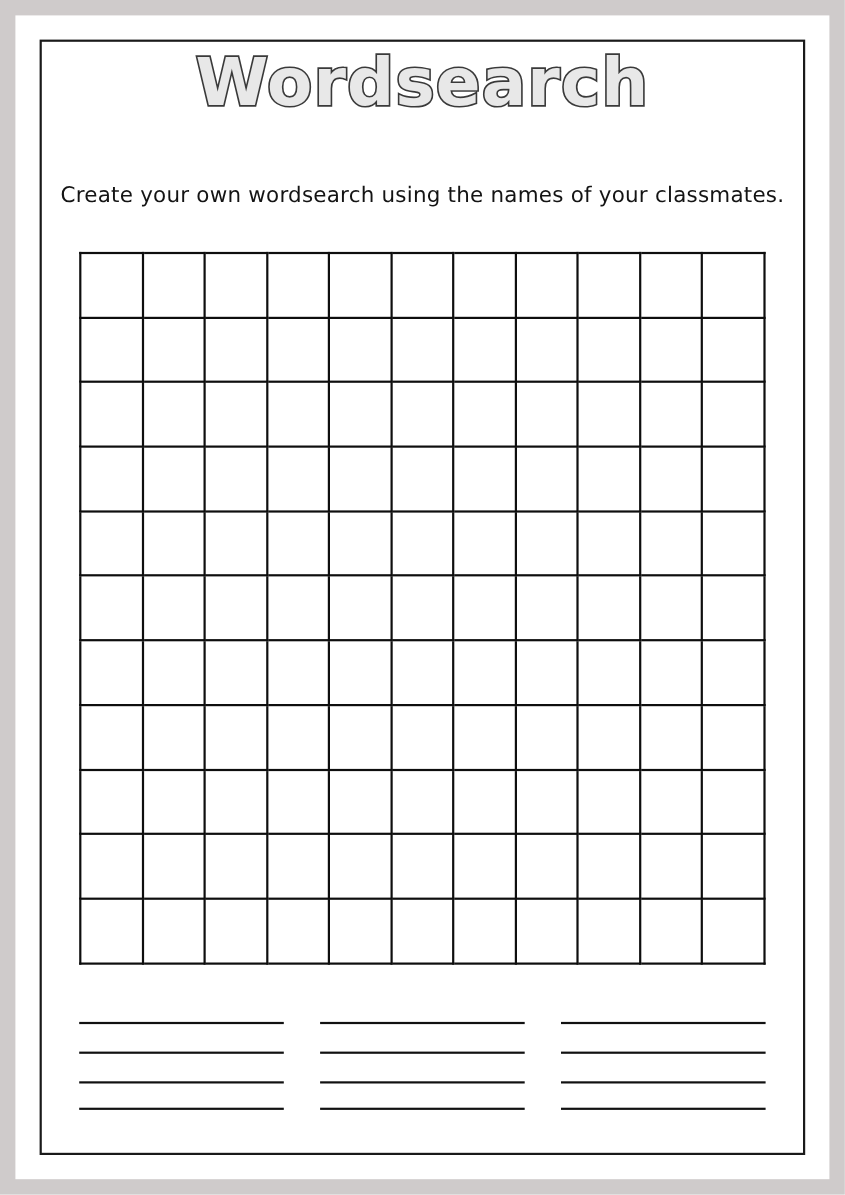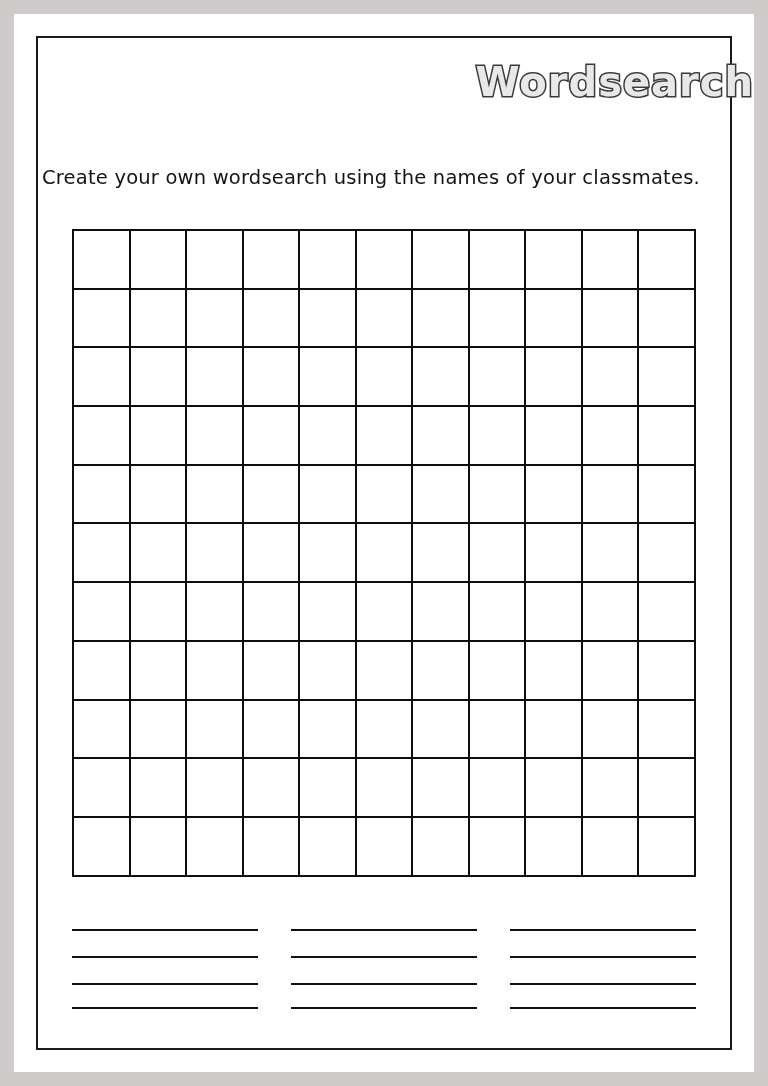--- a/index.html
+++ b/index.html
@@ -27,39 +27,39 @@
     left: 22px;
     top: 22px;
     right: 22px;
     bottom: 22px;
     border: 2px solid #1a1a1a;
     box-sizing: border-box;
     pointer-events: none;
   }
   .title {
     position: absolute;
-    top: 46px;
+    top: 28px;
     left: 0;
     width: 100%;
-    text-align: right;
+    text-align: center;
     font-family: "DejaVu Sans", sans-serif;
     font-weight: bold;
-    font-size: 40px;
+    font-size: 60px;
     letter-spacing: 1px;
     color: #e8e8e8;
     -webkit-text-stroke: 3px #3a3a3a;
     paint-order: stroke fill;
     line-height: 1.1;
   }
   .instructions {
     position: absolute;
     top: 152px;
     left: 28px;
     width: 684px;
-    text-align: left;
+    text-align: center;
     font-family: "DejaVu Sans", sans-serif;
     font-size: 19.5px;
     color: #141414;
     letter-spacing: 0.2px;
   }
   .grid-wrap {
     position: absolute;
     left: 58px;
     top: 215px;
     width: 624px;

